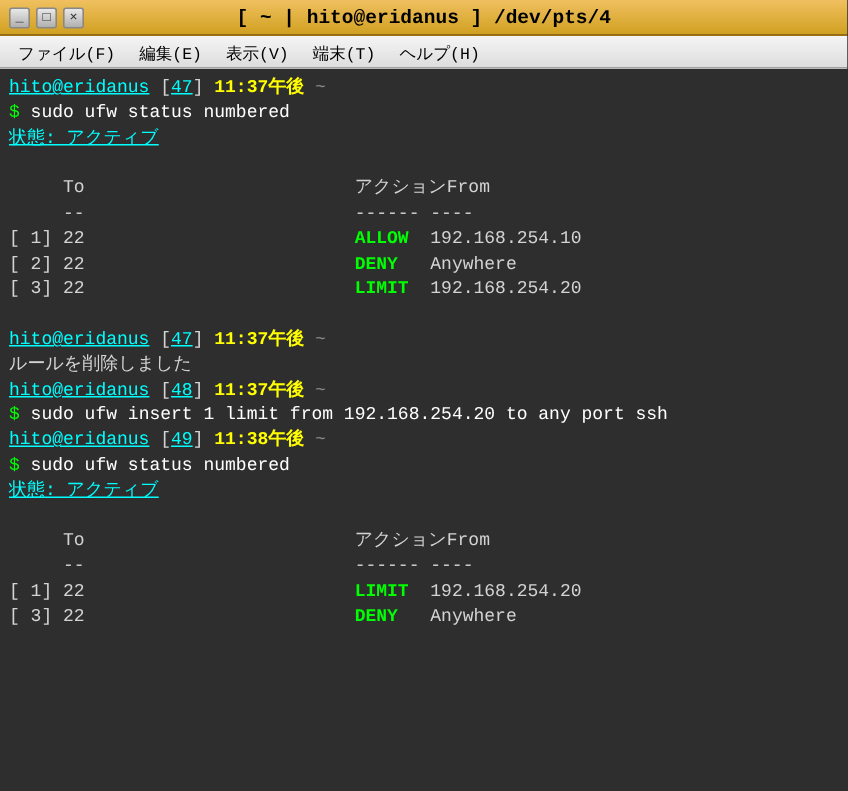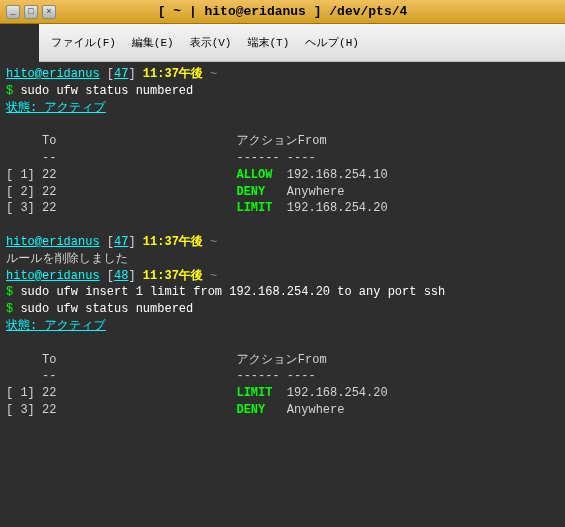--- a/index.html
+++ b/index.html
@@ -40,26 +40,25 @@
       font-size: 13px;
       font-weight: bold;
       color: #000;
       flex: 1;
       text-align: center;
     }
 
     
     .menubar {
       background: linear-gradient(to bottom, #f5f5f5, #ddd);
-      height: 38px;
+      height: 22px;
       display: flex;
-      align-items: center;
+      align-items: flex-end;
       padding: 0 4px;
       border-bottom: 1px solid #bbb;
-      margin-left: 39px;
     }
     .menubar-item {
       padding: 2px 8px;
       font-size: 11px;
       color: #000;
       cursor: pointer;
     }
 
     
     .terminal {
@@ -111,20 +110,21 @@
   <div class="line"><span style="color:#d3d3d3">[ 2] 22                         </span><span class="green bold">DENY</span><span style="color:#d3d3d3">   Anywhere</span></div>
   <div class="line"><span style="color:#d3d3d3">[ 3] 22                         </span><span class="green bold">LIMIT</span><span style="color:#d3d3d3">  192.168.254.20</span></div>
   <div class="line">&nbsp;</div>
 
   <div class="line"><span class="cyan">hito@eridanus</span> <span style="color:#d3d3d3">[</span><span class="cyan">47</span><span style="color:#d3d3d3">]</span> <span class="yellow bold">11:37午後</span> <span style="color:#888">~</span></div>
   <div class="line"><span style="color:#d3d3d3">ルールを削除しました</span></div>
 
   <div class="line"><span class="cyan">hito@eridanus</span> <span style="color:#d3d3d3">[</span><span class="cyan">48</span><span style="color:#d3d3d3">]</span> <span class="yellow bold">11:37午後</span> <span style="color:#888">~</span></div>
   <div class="line"><span class="green">$</span> <span class="white">sudo ufw insert 1 limit from 192.168.254.20 to any port ssh</span></div>
 
+  <div class="line"><span class="cyan">hito@eridanus</span> <span style="color:#d3d3d3">[</span><span class="cyan">49</span><span style="color:#d3d3d3">]</span> <span class="yellow bold">11:38午後</span> <span style="color:#888">~</span></div>
   <div class="line"><span class="green">$</span> <span class="white">sudo ufw status numbered</span></div>
   <div class="line"><span class="cyan">状態: アクティブ</span></div>
   <div class="line">&nbsp;</div>
   <div class="line"><span style="color:#d3d3d3">     To                         アクションFrom</span></div>
   <div class="line"><span style="color:#d3d3d3">     --                         ------ ----</span></div>
   <div class="line"><span style="color:#d3d3d3">[ 1] 22                         </span><span class="green bold">LIMIT</span><span style="color:#d3d3d3">  192.168.254.20</span></div>
   <div class="line"><span style="color:#d3d3d3">[ 3] 22                         </span><span class="green bold">DENY</span><span style="color:#d3d3d3">   Anywhere</span></div>
 
 </div>
 

